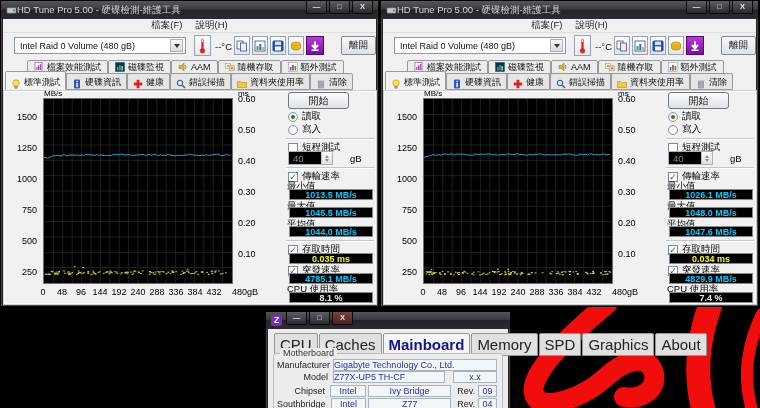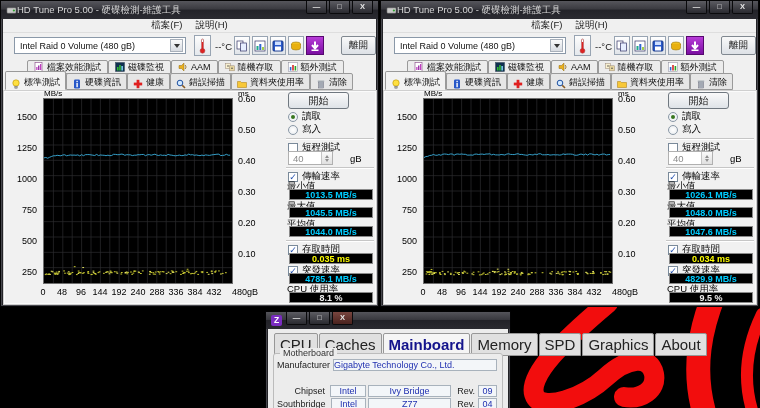--- a/index.html
+++ b/index.html
@@ -79,21 +79,21 @@
   .radio { width:10px; height:10px; border:1px solid #8a98a6; border-radius:50%;
     background:radial-gradient(#fff,#e6eaee); flex:0 0 auto; }
   .radio.on::after { content:""; display:block; width:4px; height:4px; margin:2px; border-radius:50%; background:#39761f; }
   .cb { width:10px; height:10px; background:#fff; border:1px solid #7a8a9a; font-size:9px; line-height:8px;
     text-align:center; color:#2552b0; flex:0 0 auto; }
   .cb.on::after { content:"\2713"; font-weight:bold; }
   .sep { position:absolute; left:285px; width:88px; height:2px; border-top:1px solid #c6c6c6;
     border-bottom:1px solid #fff; z-index:4; }
   .s1 { top:137px; } .s2 { top:166px; } .s3 { top:239px; }
   .spinner { position:absolute; left:287px; top:150px; width:45px; height:14px; border:1px solid #b0b0b0;
-    background:#ffffff; color:#8a8a8a; font-size:9.5px; display:flex; align-items:center; padding-left:4px; z-index:4; }
+    background:#000000; color:#8a8a8a; font-size:9.5px; display:flex; align-items:center; padding-left:4px; z-index:4; }
   .spin-ar { margin-left:auto; width:11px; height:100%; border-left:1px solid #c4c4c4;
     background:linear-gradient(#fafafa,#e0e0e0); display:flex; flex-direction:column;
     align-items:center; justify-content:center; gap:1px; }
   .spin-ar i { display:block; width:0; height:0; border:2px solid transparent; }
   .spin-ar .up { border-bottom:3px solid #909090; }
   .spin-ar .dn { border-top:3px solid #909090; }
   .gb-unit { position:absolute; left:349px; top:152px; font-size:9.5px; color:#000; z-index:4; }
   .stat-label { position:absolute; left:286px; font-size:9.5px; color:#000; z-index:4; }
   .l-min { top:179px; } .l-max { top:199px; } .l-avg { top:217px; } .l-cpu { top:282px; }
   .stat-box { position:absolute; left:288px; width:84px; height:11px; background:#000; border:1px solid #8a8a8a;
@@ -154,20 +154,25 @@
           <span class="cz-tab">Memory</span>
           <span class="cz-tab">SPD</span>
           <span class="cz-tab">Graphics</span>
           <span class="cz-tab">About</span>
         </div>
       <div class="cz-group">
         <span class="cz-legend">Motherboard</span>
         <div class="cz-row r-manu">
           <span class="cz-label">Manufacturer</span>
           <span class="cz-field f-manu">Gigabyte Technology Co., Ltd.</span>
+        </div>
+        <div class="cz-row r-model">
+          <span class="cz-label">Model</span>
+          <span class="cz-field f-model">Z77X-UP5 TH-CF</span>
+          <span class="cz-field f-ver">x.x</span>
         </div>
         <div class="cz-row r-chip">
           <span class="cz-label">Chipset</span>
           <span class="cz-field f-vendor">Intel</span>
           <span class="cz-field f-name">Ivy Bridge</span>
           <span class="rev-lab">Rev.</span>
           <span class="cz-field f-rev">09</span>
         </div>
         <div class="cz-row r-south">
           <span class="cz-label">Southbridge</span>
@@ -1048,15 +1053,15 @@
       <span class="cb on"></span>
       <span>存取時間</span>
     </div>
     <div class="stat-box b-access">0.034 ms</div>
     <div class="row p-burst">
       <span class="cb on"></span>
       <span>突發速率</span>
     </div>
     <div class="stat-box b-burst">4829.9 MB/s</div>
     <div class="stat-label l-cpu">CPU 使用率</div>
-    <div class="stat-box b-cpu">9.5 %</div>
+    <div class="stat-box b-cpu">7.4 %</div>
   </div>
   </div>
 
 </body></html>

